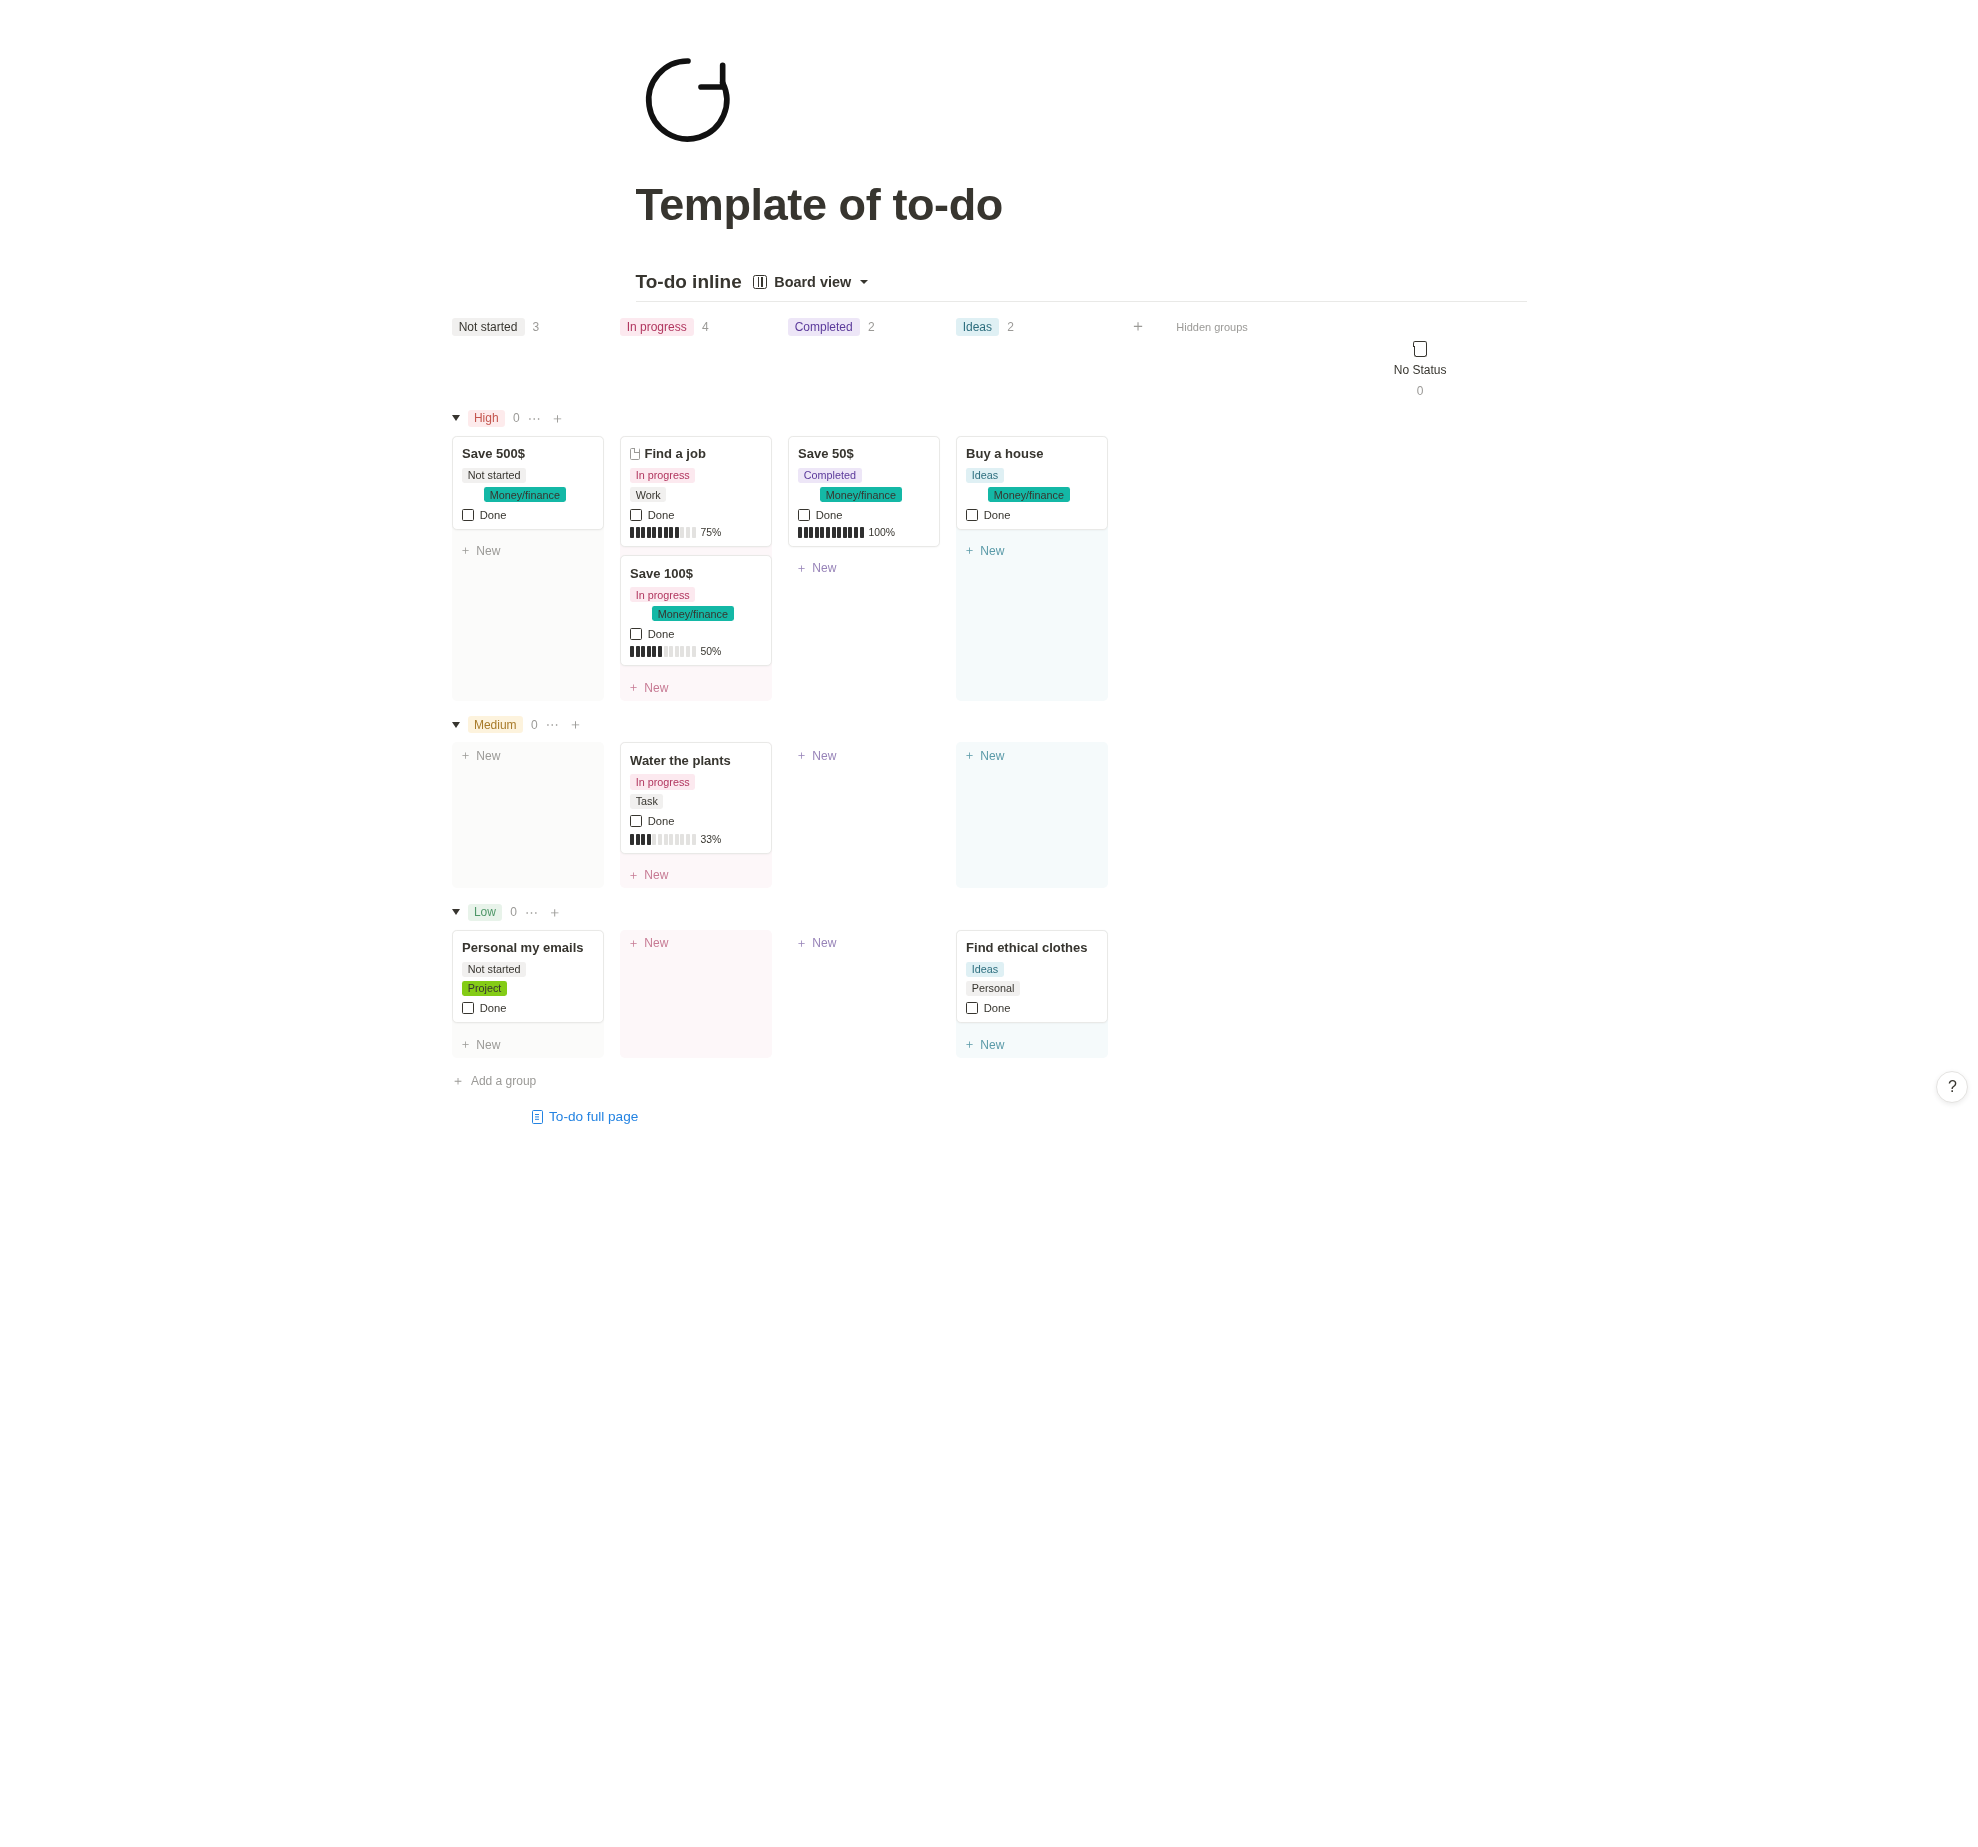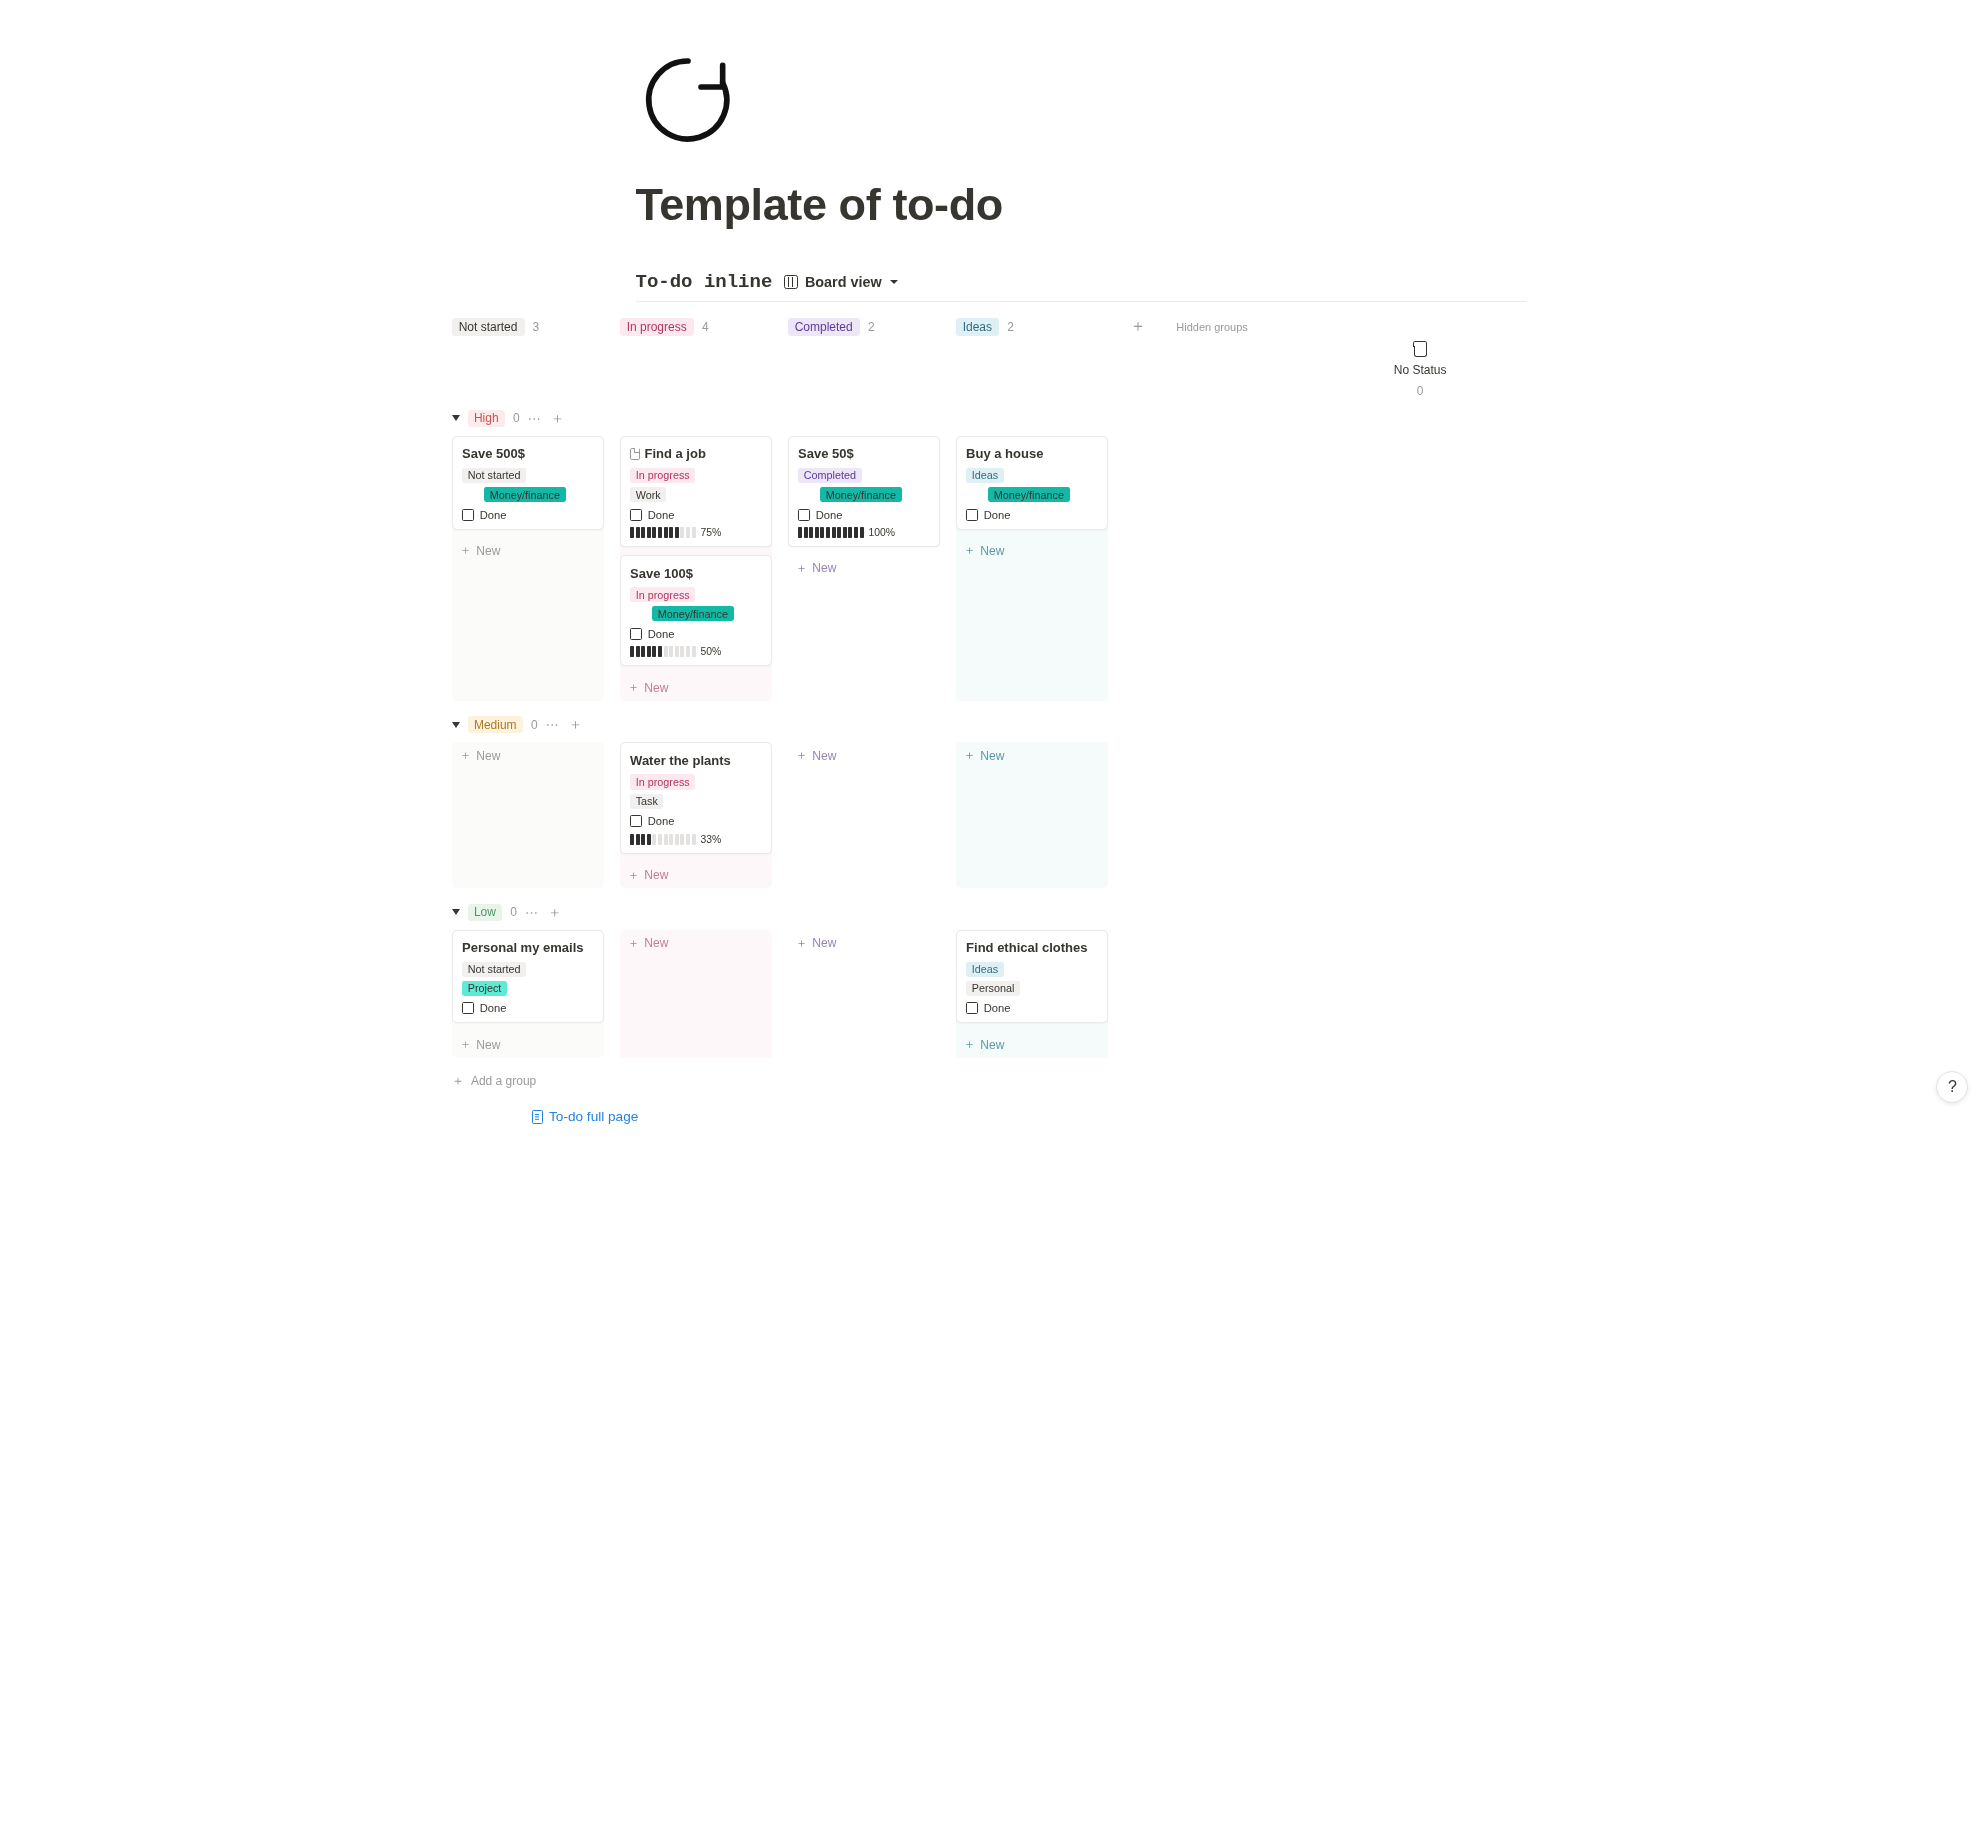--- a/index.html
+++ b/index.html
@@ -22,21 +22,21 @@
     font-weight: 700;
     letter-spacing: -0.4px;
     margin-bottom: 40px;
   }
   .db-header {
     display: flex; align-items: center; gap: 11.2px;
     border-bottom: 0.8px solid #e9e9e7;
     padding-bottom: 8px;
     margin-bottom: 14.4px;
   }
-  .db-title { font-size: 19px; font-weight: 700; font-family: Liberation Mono, monospace; }
+  .db-title { font-size: 19px; font-weight: 700; }
   .view-switch {
     display: flex; align-items: center; gap: 7px;
     font-size: 14.4px; font-weight: 600; color: #37352f;
     cursor: pointer;
   }
   .board-icon {
     width: 14.4px; height: 14.4px; border: 1.4px solid #37352f; border-radius: 2.4px;
     position: relative; display: inline-flex;
   }
   .board-icon::before, .board-icon::after {
@@ -106,21 +106,21 @@
   .tag {
     padding:1.6px 5.6px; border-radius:2.4px; font-size:10.8px; display:inline-block;
   }
   .tag-notstarted{background:#f1f0ef;color:#37352f;}
   .tag-inprogress{background:#fce9ef;color:#b1365f;}
   .tag-completed{background:#ede6f7;color:#5b3a9b;}
   .tag-ideas{background:#dff0f4;color:#2d6e7e;}
   .tag-money{background:#14b8a6;color:#37352f;margin-left:22px;}
   .tag-work{background:#f1f0ef;color:#37352f;}
   .tag-task{background:#f1f0ef;color:#37352f;}
-  .tag-project{background:#5eead4;color:#37352f;}
+  .tag-project{background:#84cc16;color:#37352f;}
   .tag-personal{background:#f1f0ef;color:#37352f;}
 
   .done-row{display:flex;align-items:center;gap:5.6px;font-size:11.2px;color:#37352f;}
   .chk{width:12px;height:12px;border:1.3px solid #37352f;border-radius:1.6px;flex-shrink:0;cursor:pointer;}
   .progress-row{display:flex;align-items:center;gap:4.8px;margin-top:6.4px;}
   .bars{display:flex;gap:1.6px;}
   .bar{width:4px;height:11.2px;border-radius:0.8px;}
   .bar.on{background:#2f2f2f;}
   .bar.off{background:#e3e2e0;}
   .pct{font-size:10.4px;color:#37352f;}

